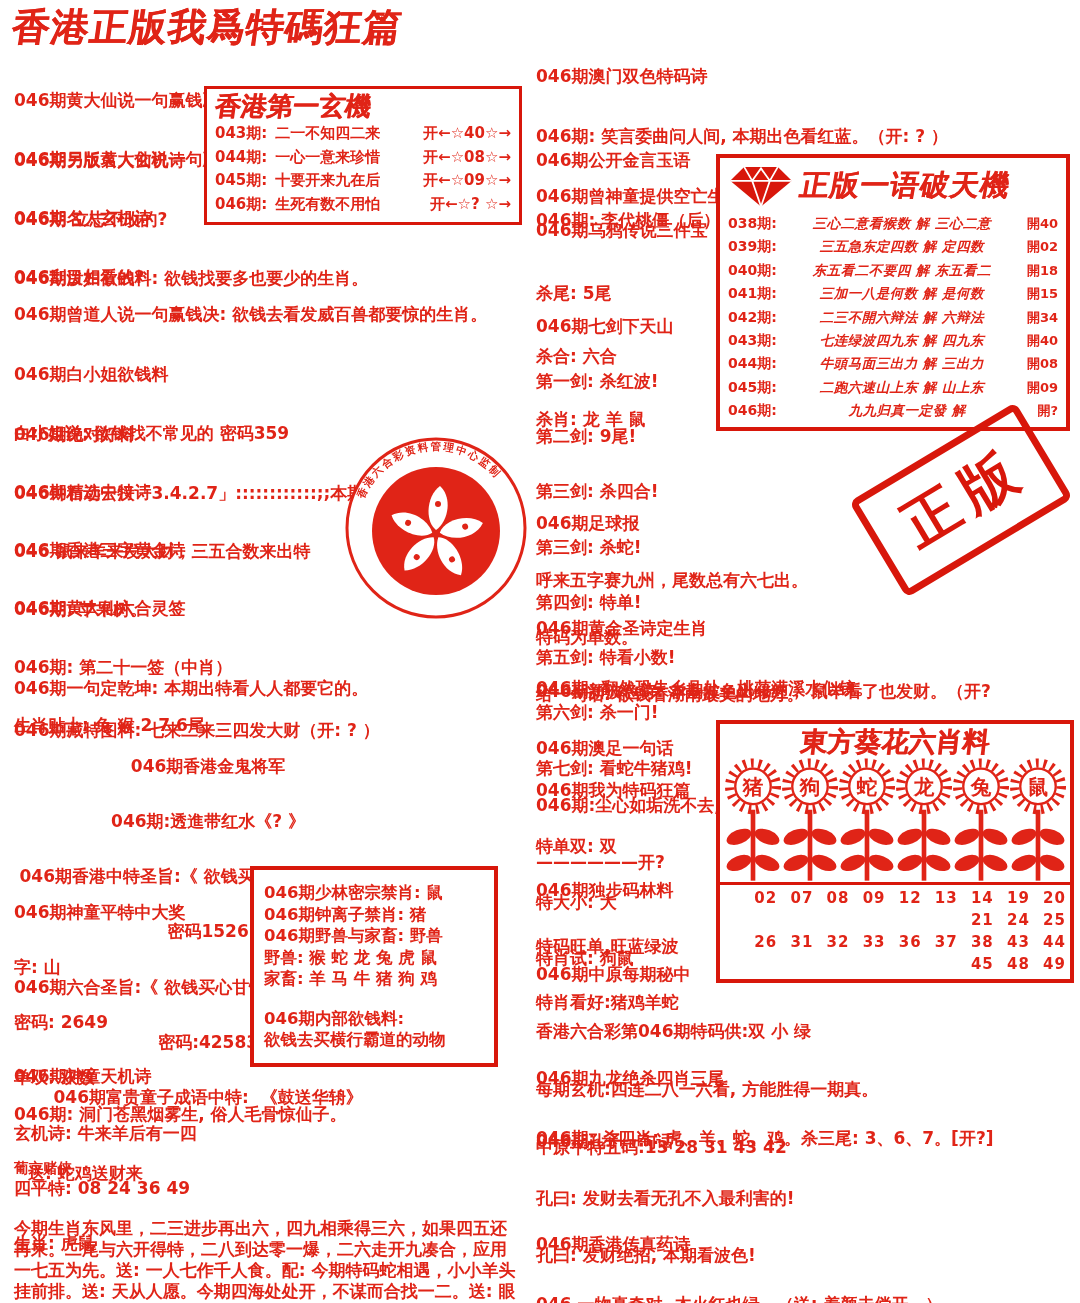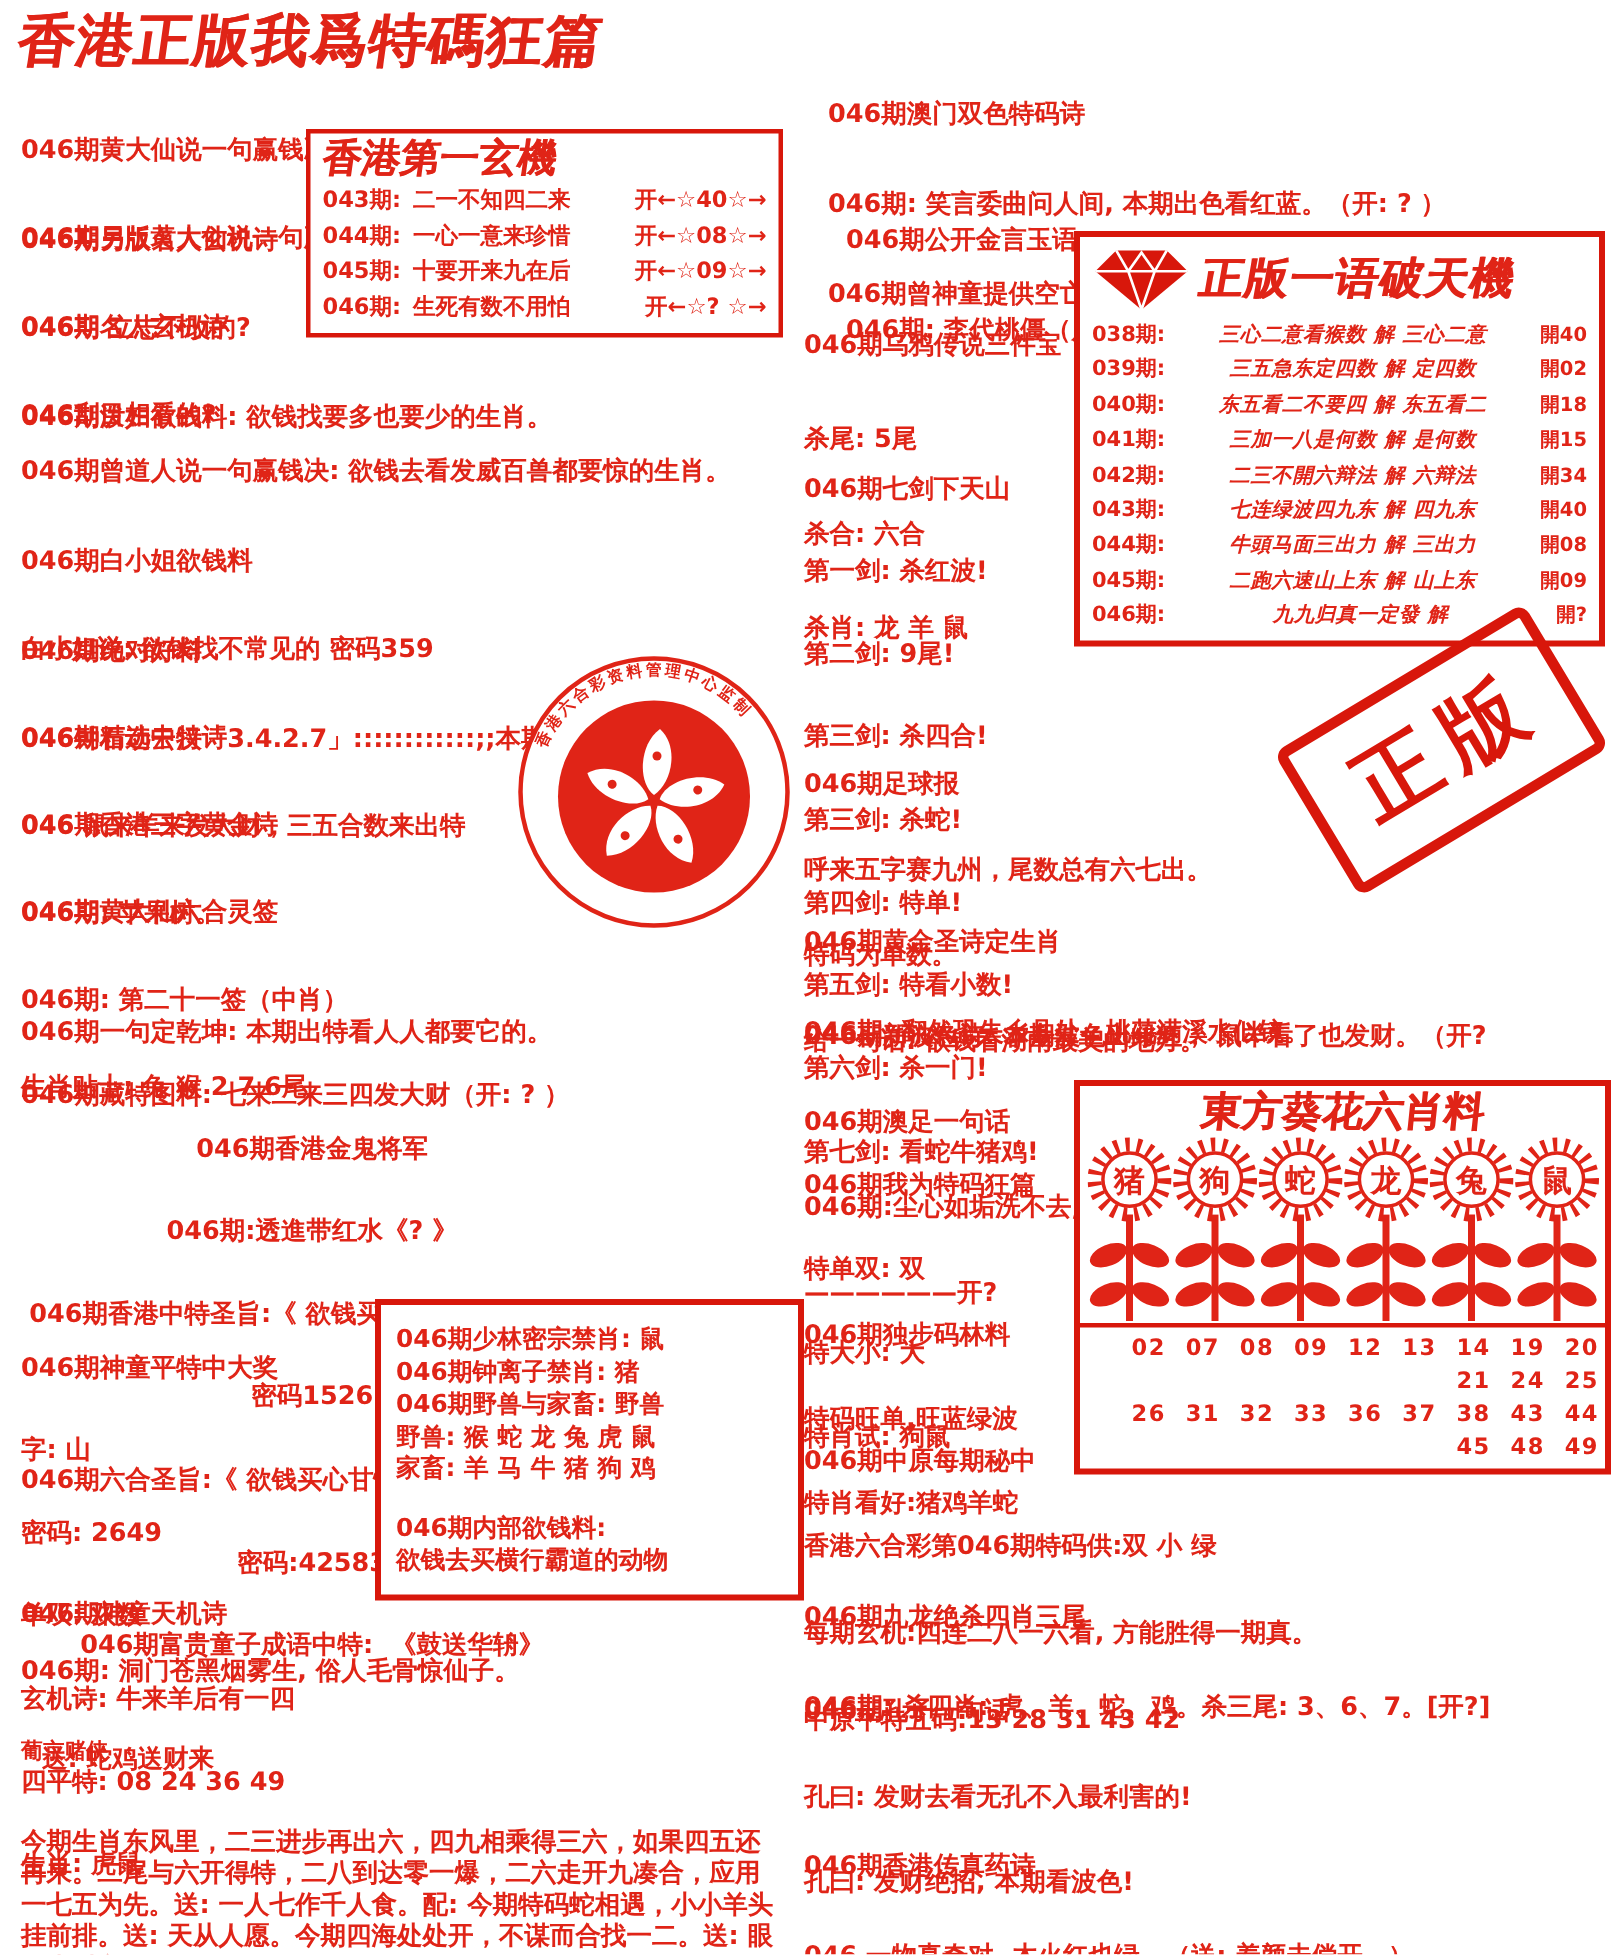--- a/index.html
+++ b/index.html
@@ -25,21 +25,21 @@
   .tianji{position:absolute;left:716px;top:154px;width:354px;border:4px solid var(--bd);
           background:#fff;padding:2px 8px 4px 8px;box-sizing:border-box;}
   .thead{display:flex;align-items:center;gap:6px;height:52px;}
   .thead .tt{font-size:29px;font-weight:900;transform:skewX(-10deg);letter-spacing:1px;
              text-shadow:0.7px 0 0 var(--ink);white-space:nowrap;}
   .trow{display:flex;gap:5px;font-size:13.5px;line-height:23.4px;align-items:baseline;}
   .trow .tp{white-space:nowrap;font-size:14px;}
   .trow .tq{flex:1;font-style:italic;letter-spacing:0.5px;text-align:center;}
   .trow .tr{white-space:nowrap;text-align:right;font-size:13px;}
   
-  .shaolin{position:absolute;left:250px;top:866px;width:286px;border:4px solid var(--bd);
+  .shaolin{position:absolute;left:250px;top:866px;width:248px;border:4px solid var(--bd);
            background:#fff;padding:12px 10px;box-sizing:border-box;font-size:16.5px;line-height:21.5px;}
   .shaolin .gap{margin-top:18px;}
   
   .kuihua{position:absolute;left:716px;top:720px;width:358px;border:4px solid var(--bd);
           background:#fff;box-sizing:border-box;}
   .kuihua .kt{font-size:27px;line-height:32px;font-weight:900;text-align:center;
               transform:skewX(-6deg);text-shadow:0.7px 0 0 var(--ink);margin-top:2px;white-space:nowrap;}
   .flowers{display:flex;justify-content:space-around;padding:0 4px;height:124px;}
   .nums{border-top:3px solid var(--bd);padding:2px 4px 4px 20px;font-size:15px;line-height:22px;
         text-align:right;word-spacing:7px;letter-spacing:1px;white-space:nowrap;}
@@ -195,26 +195,26 @@
   <div class="shaolin">
     <div class="ln">046期少林密宗禁肖: 鼠</div>
     <div class="ln">046期钟离子禁肖: 猪</div>
     <div class="ln">046期野兽与家畜: 野兽</div>
     <div class="ln">野兽: 猴 蛇 龙 兔 虎 鼠</div>
     <div class="ln">家畜: 羊 马 牛 猪 狗 鸡</div>
     <div class="ln gap">046期内部欲钱料:</div>
     <div class="ln">欲钱去买横行霸道的动物</div>
   </div>
 
-  <div class="sec" style="left:536px;top:26px;line-height:20px;margin-left:16px;">
+  <div class="sec" style="left:536px;top:26px;line-height:20px;">
     <div class="ln">046期澳门双色特码诗</div>
     <div class="ln">046期: 笑言委曲问人间, 本期出色看红蓝。（开: ? ）</div>
     <div class="ln">046期曾神童提供空亡生肖: 猪</div>
   </div>
-  <div class="sec" style="left:564px;top:110px;line-height:20px;">
+  <div class="sec" style="left:536px;top:110px;line-height:20px;">
     <div class="ln">046期公开金言玉语</div>
     <div class="ln">046期: 李代桃僵（后）二三发财《? 》</div>
   </div>
   <div class="sec" style="left:536px;top:178px;line-height:21px;">
     <div class="ln">046期乌鸦传说三件宝</div>
     <div class="ln">杀尾: 5尾</div>
     <div class="ln">杀合: 六合</div>
     <div class="ln">杀肖: 龙 羊 鼠</div>
   </div>
   <div class="sec" style="left:536px;top:280px;line-height:18.4px;">

